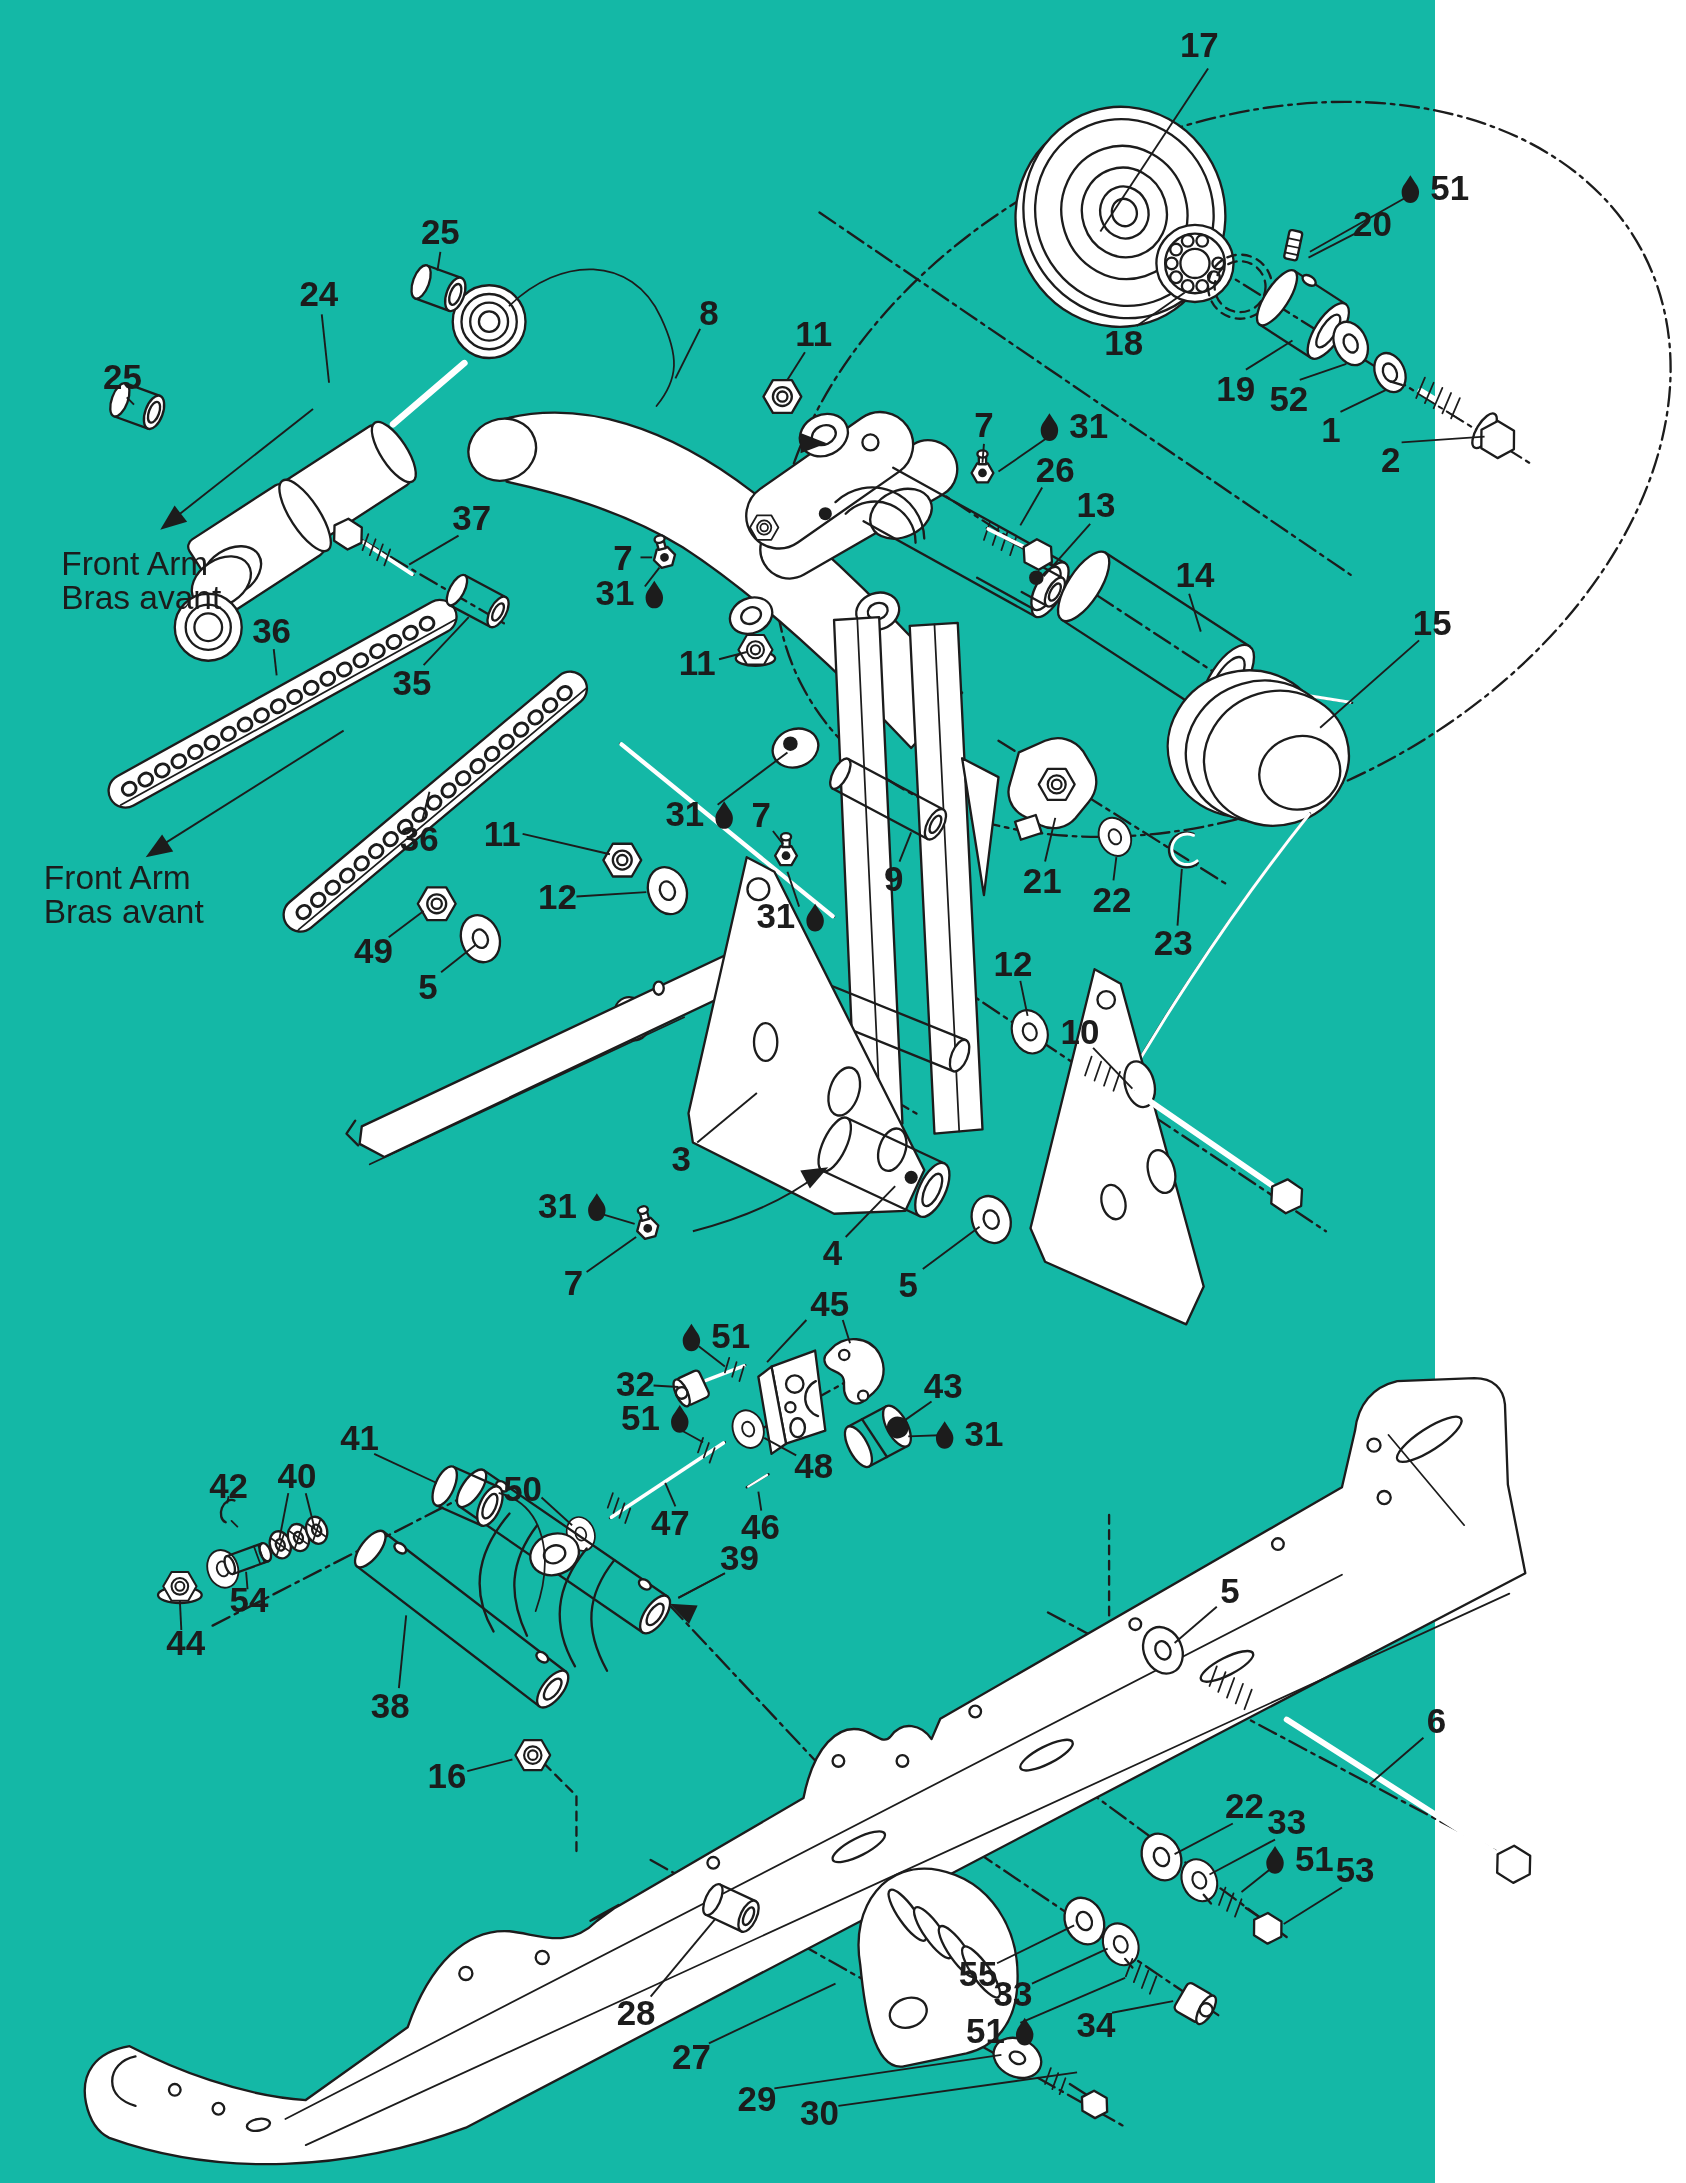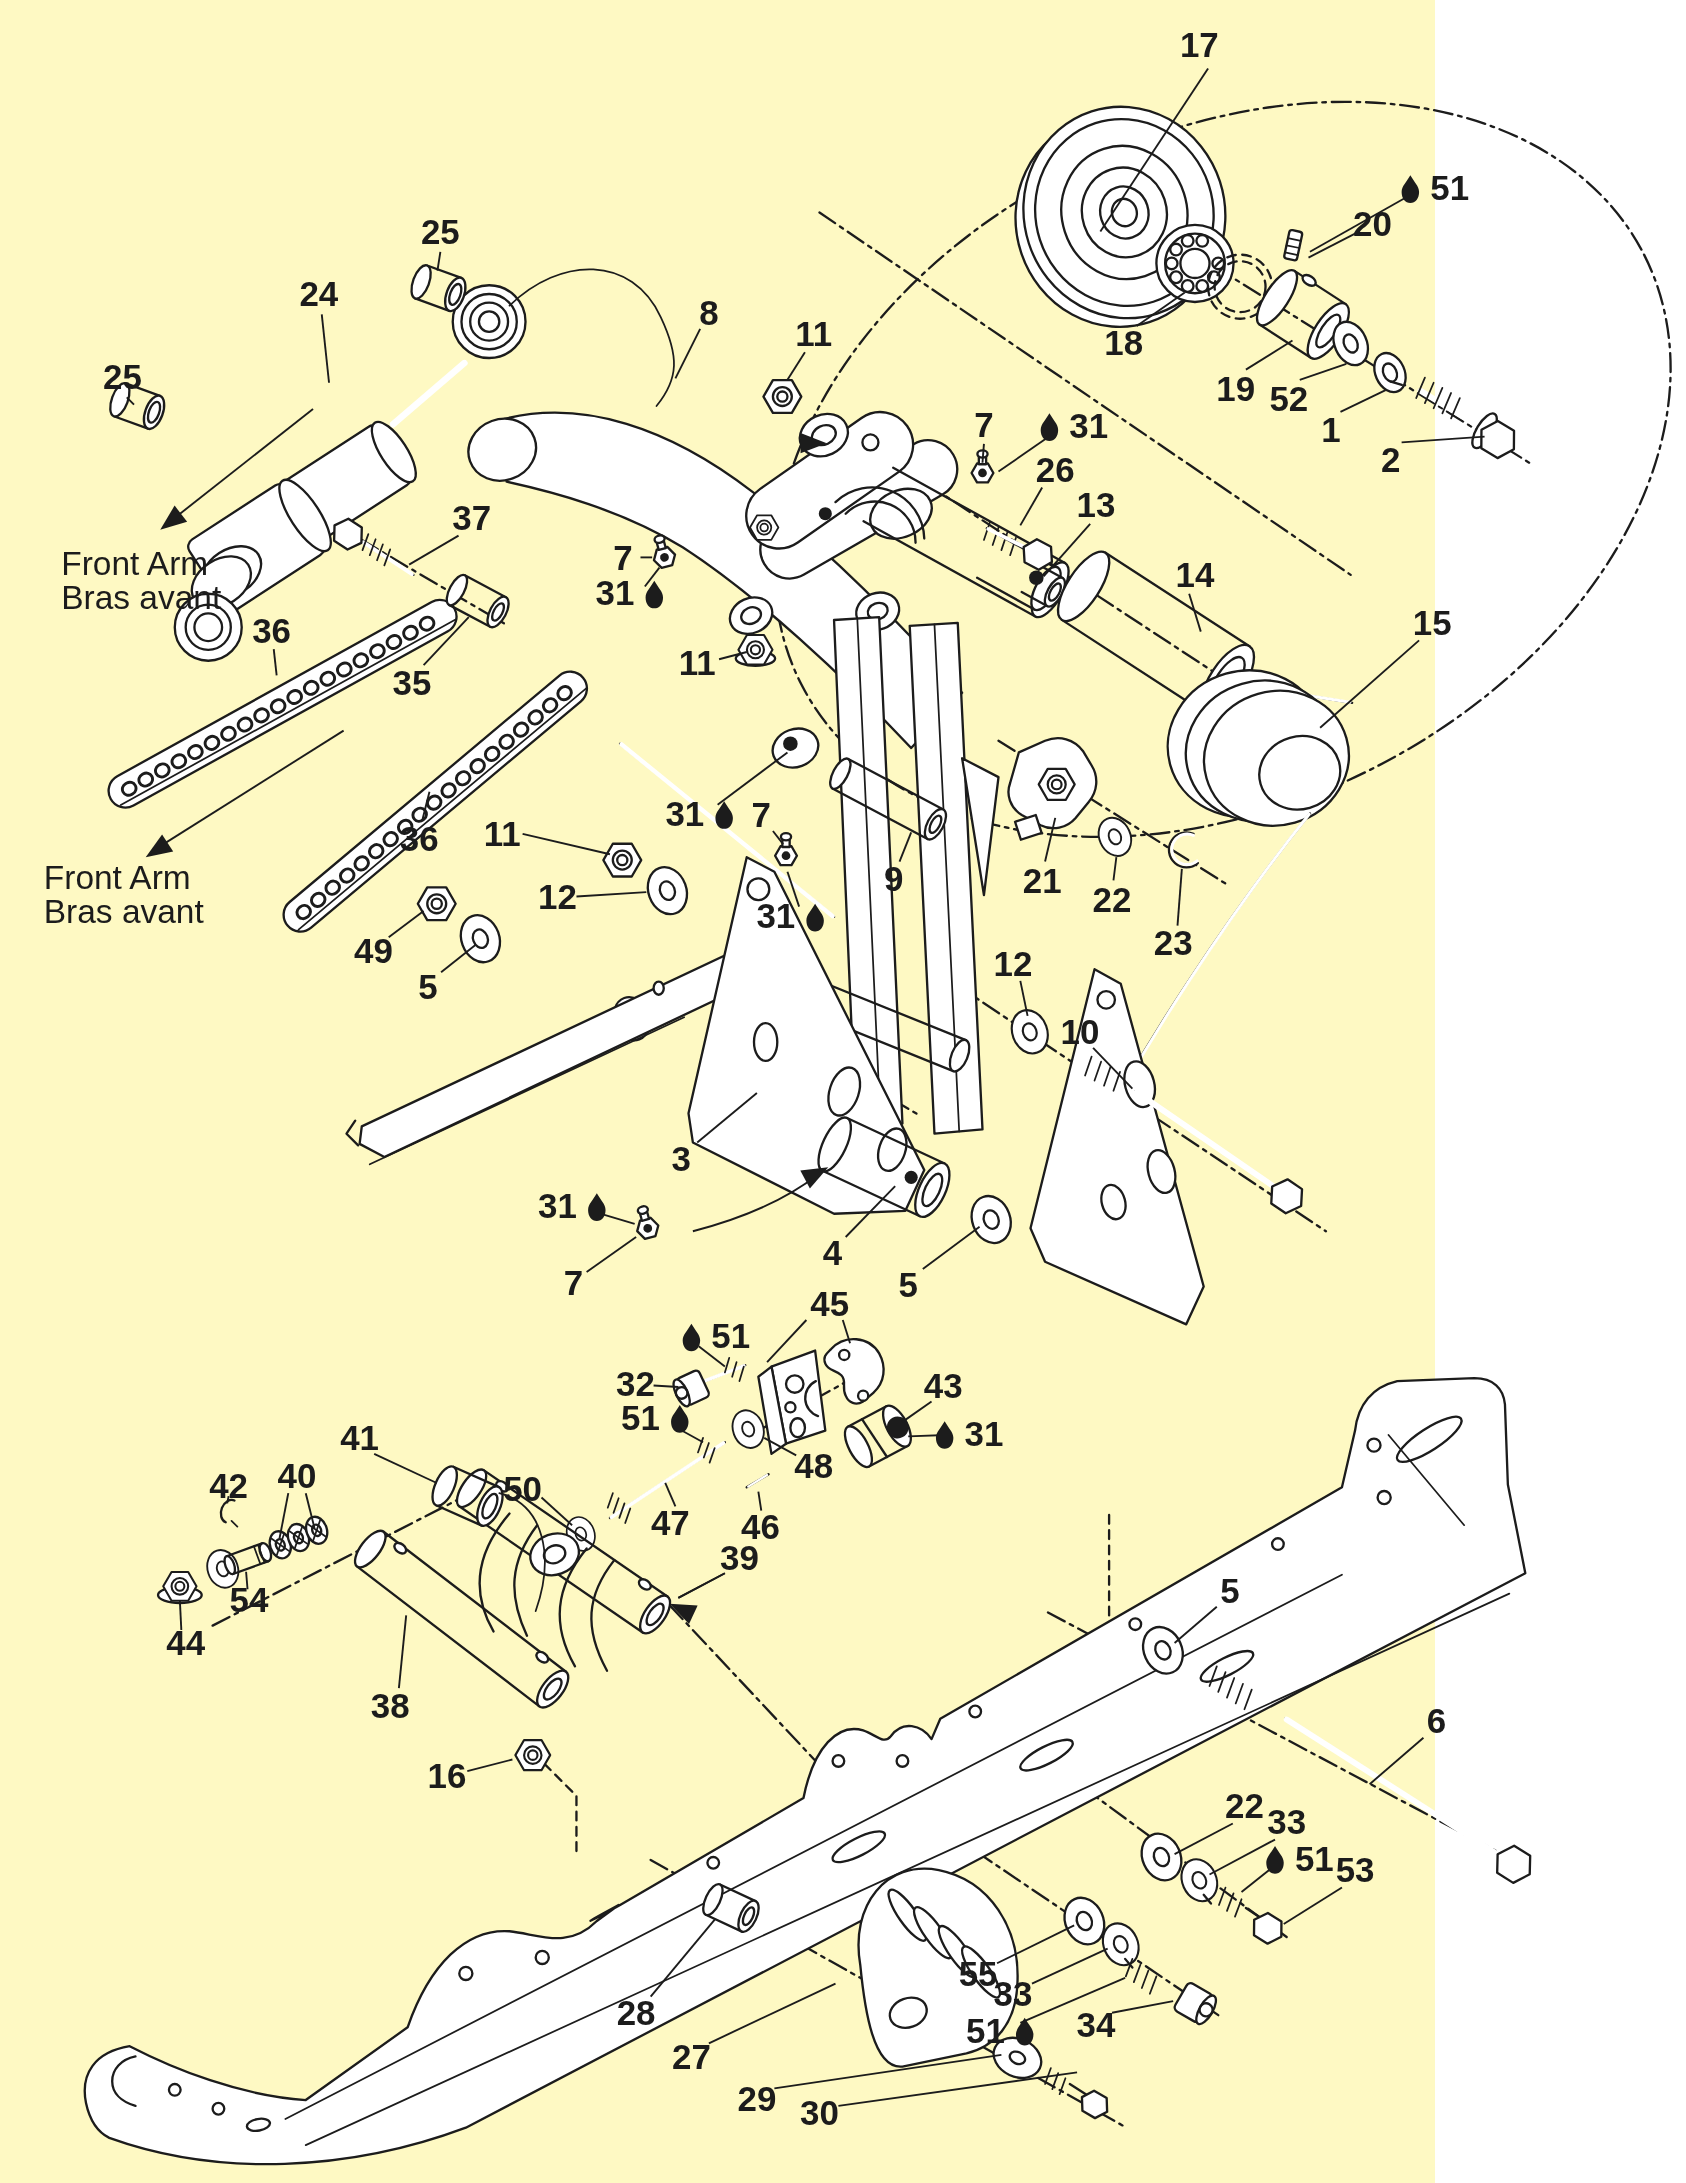--- a/index.html
+++ b/index.html
@@ -1,16 +1,16 @@
 <!DOCTYPE html>
 <html style="font-size:11.6px"><head>
 <meta charset="utf-8">
 <style>
   html,body{margin:0;padding:0;background:#fff;}
-  #page{position:relative;width:1435px;height:2183px;background:#fef9c3;font-family:"Liberation Sans",sans-serif;}
+  #page{position:relative;width:1435px;height:2183px;background:#14b8a6;font-family:"Liberation Sans",sans-serif;}
   svg{position:absolute;left:0;top:0;}
   .s{fill:none;stroke:#1c1c1c;stroke-width:3.2;stroke-linecap:round;stroke-linejoin:round;}
   .f{fill:#ffffff;stroke:#1c1c1c;stroke-width:3.2;stroke-linecap:round;stroke-linejoin:round;}
   .k{fill:#1c1c1c;stroke:none;}
   .w{stroke:#ffffff;fill:none;stroke-linecap:round;}
   .dd{stroke-dasharray:26 8 5 8;}
   .da{stroke-dasharray:12 9;}
   .thin{stroke-width:2.4;}
   .lead{fill:none;stroke:#1c1c1c;stroke-width:2.6;}
   text.co{font-family:"Liberation Sans",sans-serif;font-size:48px;font-weight:600;fill:#1c1c1c;}

